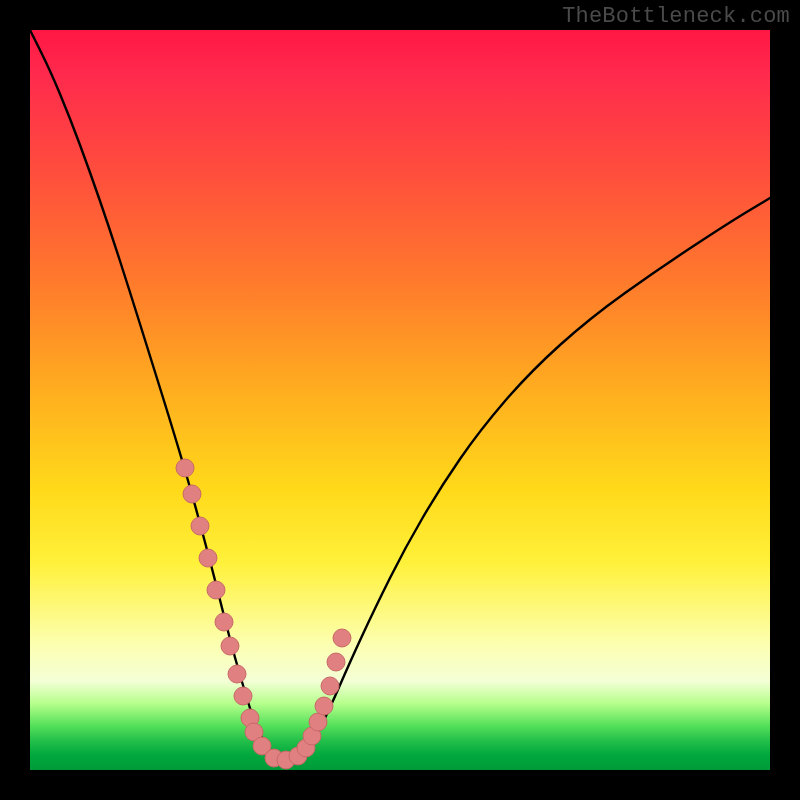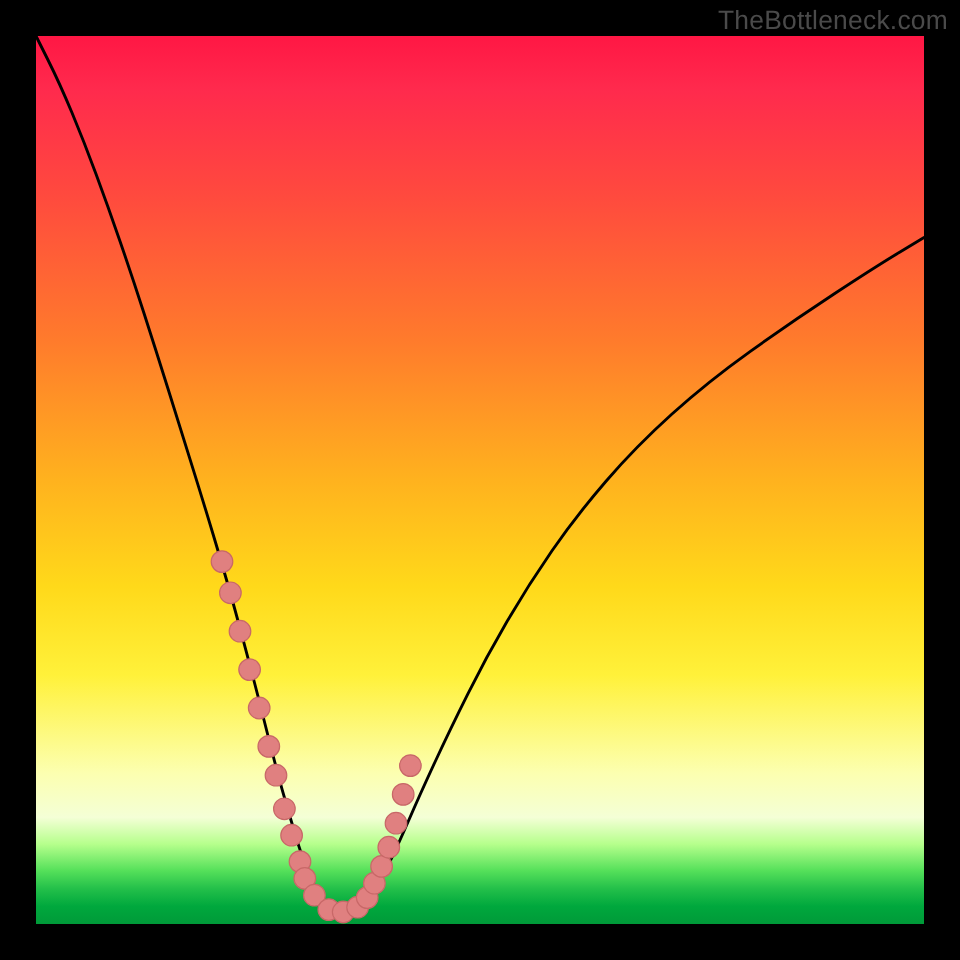--- a/index.html
+++ b/index.html
@@ -43,20 +43,21 @@
   }
   .watermark {
     position: absolute;
     top: 4px;
     right: 10px;
     color: #4a4a4a;
     font-size: 22px;
     font-weight: 400;
     letter-spacing: 0.2px;
     user-select: none;
+    font-family: Liberation Mono, monospace;
   }
   svg.curve-layer {
     position: absolute;
     left: 0;
     top: 0;
     width: 740px;
     height: 740px;
     overflow: visible;
   }
 </style>

